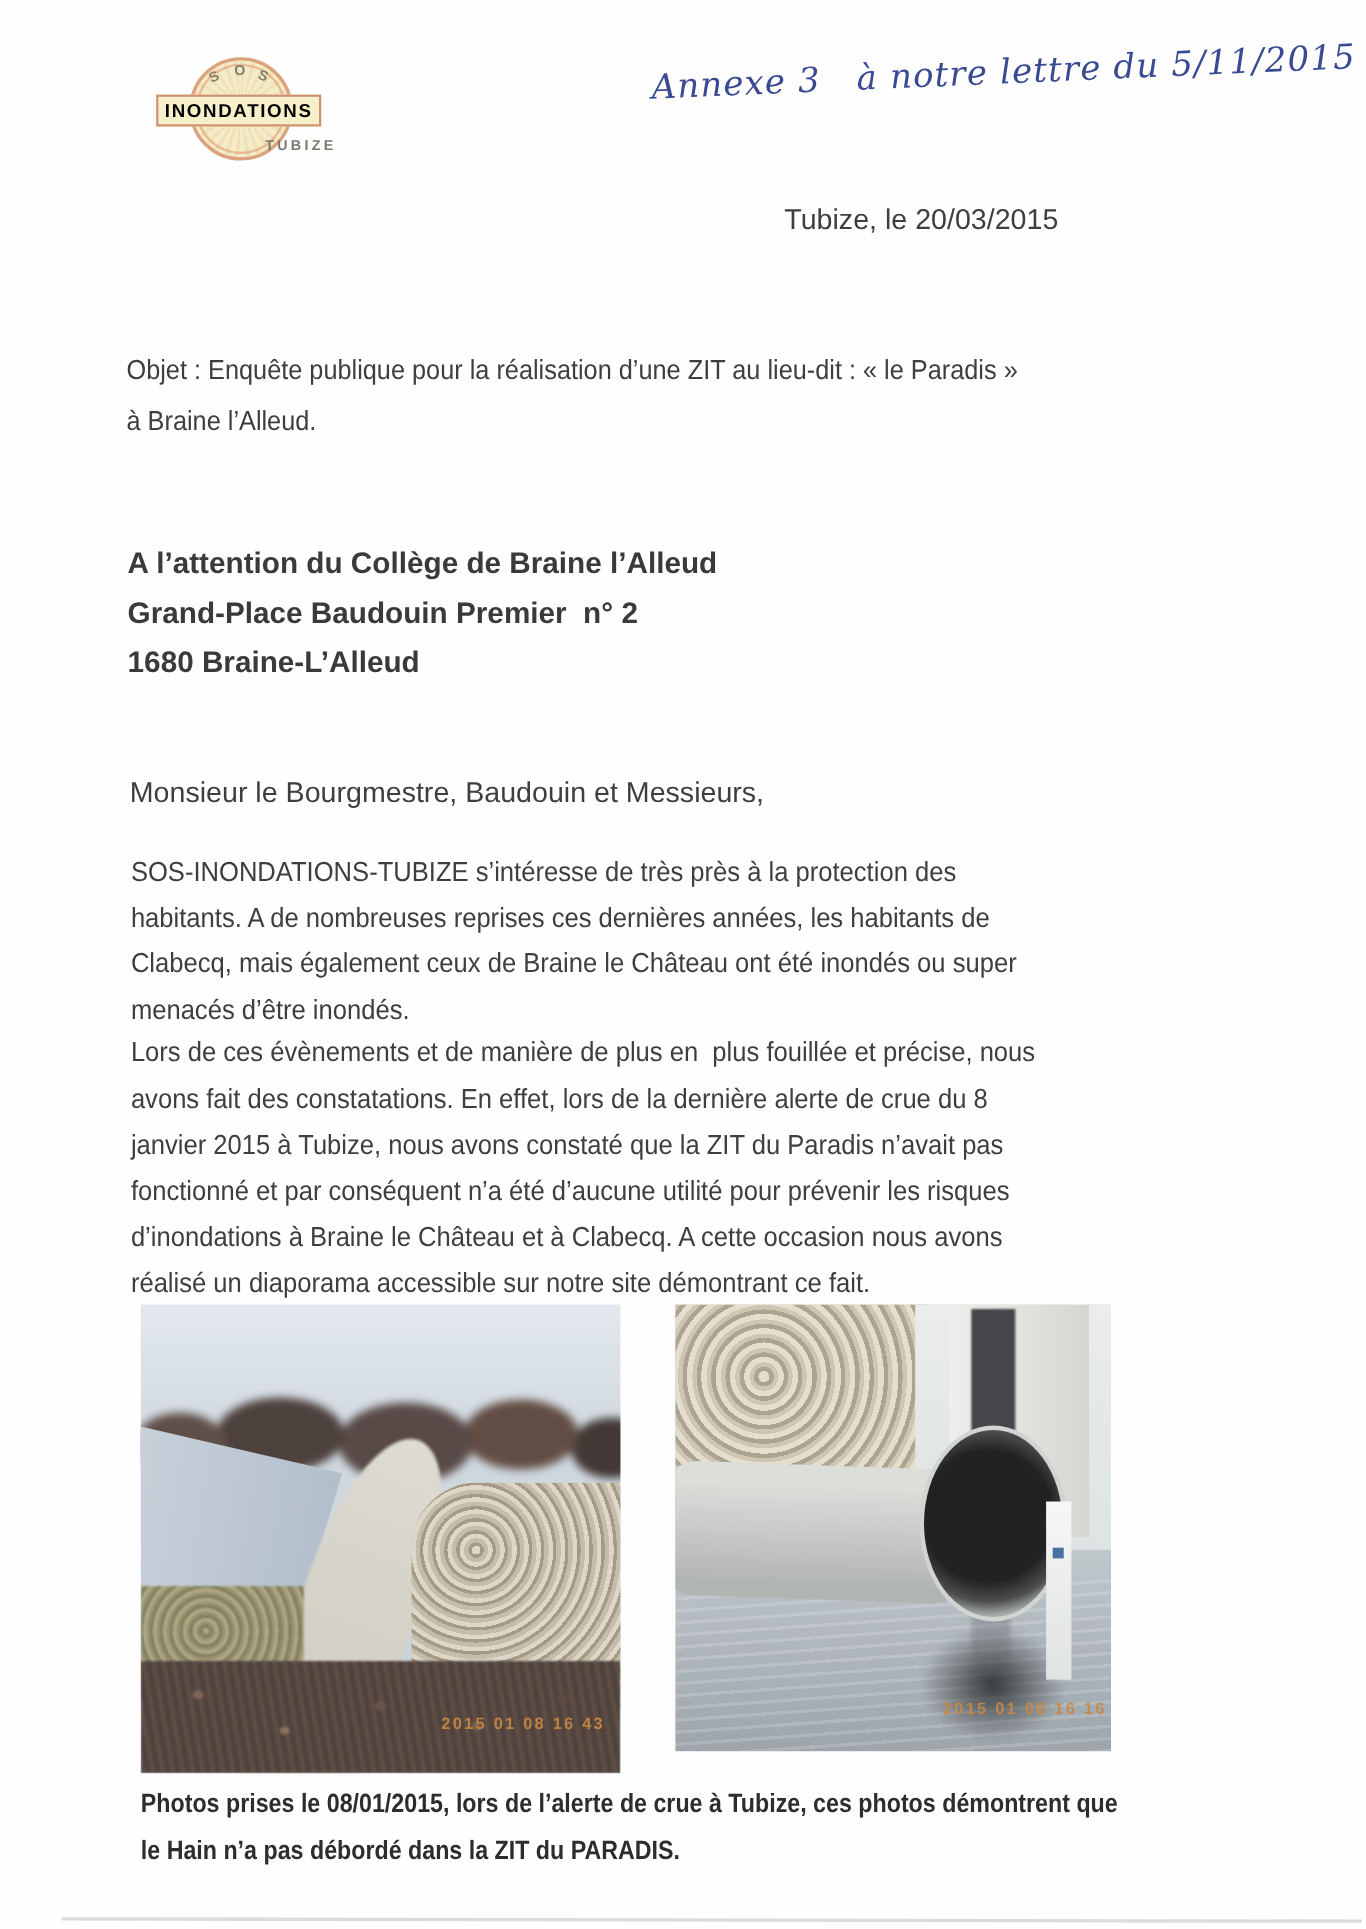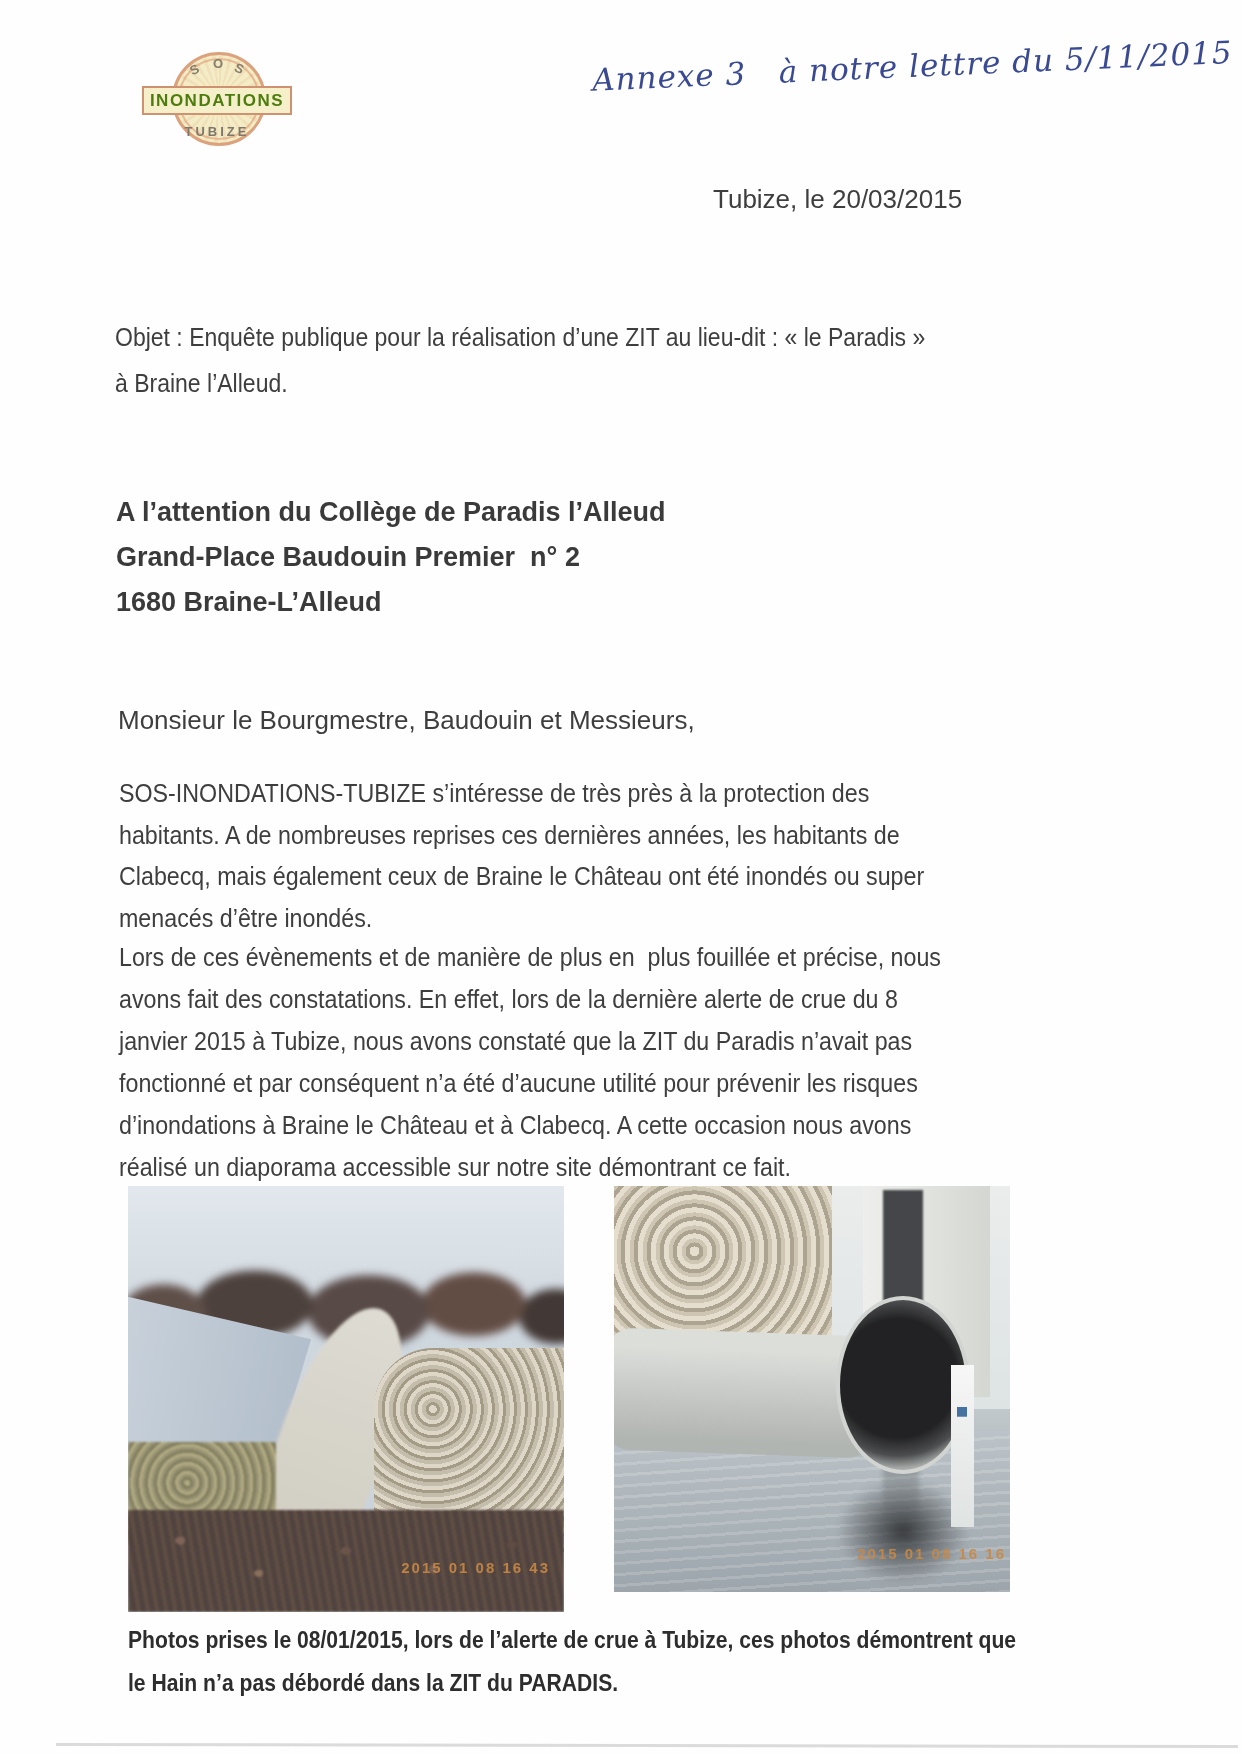--- a/index.html
+++ b/index.html
@@ -24,24 +24,24 @@
     opacity:.55; filter: blur(.6px);
   }
   .logo-sos-letter { position:absolute; font-size:13px; font-weight:bold; color:#867f6e; }
   .sos-1 { left:62px; top:24px; transform:rotate(-26deg); }
   .sos-2 { left:85px; top:18px; }
   .sos-3 { left:107px; top:23px; transform:rotate(24deg); }
   .logo-banner {
     position:absolute; left:14px; top:48px; width:150px; height:29px;
     background:#f6f0ca; border:2px solid #cf9270;
     display:flex; align-items:center; justify-content:center;
-    font-size:17px; font-weight:bold; letter-spacing:1.5px; color:#4d7c0f;
+    font-size:17px; font-weight:bold; letter-spacing:1.5px; color:#000000;
   }
   .logo-tubize {
-    position:absolute; left:0; right:0; top:86px; text-align:center;
+    position:absolute; left:0; right:0; top:86px; text-align:right;
     font-size:13px; font-weight:bold; letter-spacing:3px; color:#7e786c;
   }
 
   
   .handwritten {
     position:absolute; left:592px; top:50px; width:540px;
     font-family:"DejaVu Serif", serif; font-style:italic;
     font-size:31px; letter-spacing:1px; color:#3a4a92;
     transform:rotate(-2.5deg); white-space:pre;
   }
@@ -153,21 +153,21 @@
   <div class="handwritten">Annexe 3   à notre lettre du 5/11/2015</div>
 
   <div class="date-line">Tubize, le 20/03/2015</div>
 
   <div class="subject-block">
     <div class="line">Objet : Enquête publique pour la réalisation d’une ZIT au lieu-dit : « le Paradis »</div>
     <div class="line">à Braine l’Alleud.</div>
   </div>
 
   <div class="recipient-block">
-    <div class="line">A l’attention du Collège de Paradis l’Alleud</div>
+    <div class="line">A l’attention du Collège de Braine l’Alleud</div>
     <div class="line">Grand-Place Baudouin Premier  n° 2</div>
     <div class="line">1680 Braine-L’Alleud</div>
   </div>
 
   <div class="salutation line">Monsieur le Bourgmestre, Baudouin et Messieurs,</div>
 
   <div class="para para-1">
     <div class="line">SOS-INONDATIONS-TUBIZE s’intéresse de très près à la protection des</div>
     <div class="line">habitants. A de nombreuses reprises ces dernières années, les habitants de</div>
     <div class="line">Clabecq, mais également ceux de Braine le Château ont été inondés ou super</div>

